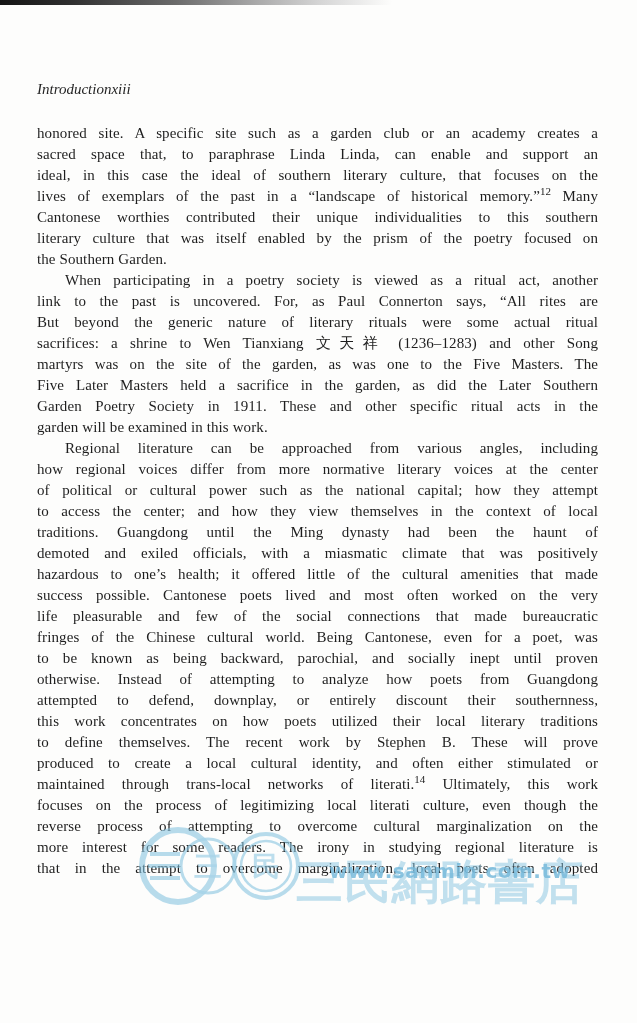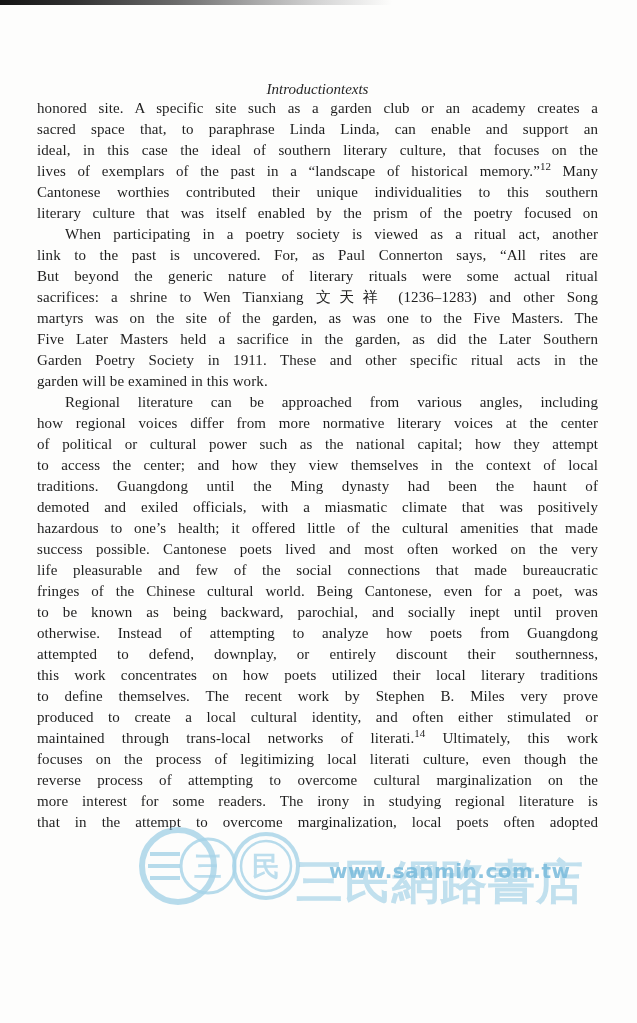--- a/index.html
+++ b/index.html
@@ -17,24 +17,24 @@
   }
   .scan-strip {
     position:absolute; top:0; left:0;
     width:392px; height:5px;
     background:linear-gradient(to right,#141414 0%,#2f2f2f 18%,#6b6b6b 45%,#a8a8a8 65%,#d6d6d6 82%,rgba(255,255,255,0) 100%);
   }
   .content {
     position:absolute; left:37px; top:80px; width:561px;
   }
   .running-header {
-    display:flex; justify-content:center;
+    display:flex; justify-content:flex-start;
     font-style:italic; font-size:15px; line-height:18px; color:#252525;
   }
-  .body-text { }
+  .body-text { margin-top:25px; }
   .line {
     font-size:15px; line-height:21px;
     text-align:justify; text-align-last:justify; text-justify:inter-word;
     letter-spacing:0.1px;
   }
   .line.last { text-align-last:left; }
   .paragraph.indent .line:first-child { text-indent:28px; }
   sup {
     font-size:11px; line-height:0; vertical-align:baseline;
     position:relative; top:-6px; letter-spacing:0;
@@ -60,30 +60,31 @@
 </head>
 <body>
 
 <div class="page">
 
   <div class="scan-strip"></div>
 
   <div class="content">
     <div class="running-header">
       <span>Introduction</span>
-      <span>texts</span>
+      <span>xiii</span>
     </div>
     <div class="body-text">
         <div class="paragraph">
           <div class="line">honored site. A specific site such as a garden club or an academy creates a</div>
           <div class="line">sacred space that, to paraphrase Linda Linda, can enable and support an</div>
           <div class="line">ideal, in this case the ideal of southern literary culture, that focuses on the</div>
           <div class="line">lives of exemplars of the past in a “landscape of historical memory.”<sup>12</sup> Many</div>
           <div class="line">Cantonese worthies contributed their unique individualities to this southern</div>
           <div class="line">literary culture that was itself enabled by the prism of the poetry focused on</div>
+          <div class="line last">the Southern Garden.</div>
         </div>
         <div class="paragraph indent">
           <div class="line">When participating in a poetry society is viewed as a ritual act, another</div>
           <div class="line">link to the past is uncovered. For, as Paul Connerton says, “All rites are</div>
           <div class="line">But beyond the generic nature of literary rituals were some actual ritual</div>
           <div class="line">sacrifices: a shrine to Wen Tianxiang 文天祥 (1236–1283) and other Song</div>
           <div class="line">martyrs was on the site of the garden, as was one to the Five Masters. The</div>
           <div class="line">Five Later Masters held a sacrifice in the garden, as did the Later Southern</div>
           <div class="line">Garden Poetry Society in 1911. These and other specific ritual acts in the</div>
           <div class="line last">garden will be examined in this work.</div>
@@ -96,21 +97,21 @@
           <div class="line">traditions. Guangdong until the Ming dynasty had been the haunt of</div>
           <div class="line">demoted and exiled officials, with a miasmatic climate that was positively</div>
           <div class="line">hazardous to one’s health; it offered little of the cultural amenities that made</div>
           <div class="line">success possible. Cantonese poets lived and most often worked on the very</div>
           <div class="line">life pleasurable and few of the social connections that made bureaucratic</div>
           <div class="line">fringes of the Chinese cultural world. Being Cantonese, even for a poet, was</div>
           <div class="line">to be known as being backward, parochial, and socially inept until proven</div>
           <div class="line">otherwise. Instead of attempting to analyze how poets from Guangdong</div>
           <div class="line">attempted to defend, downplay, or entirely discount their southernness,</div>
           <div class="line">this work concentrates on how poets utilized their local literary traditions</div>
-          <div class="line">to define themselves. The recent work by Stephen B. Miles very prove</div>
+          <div class="line">to define themselves. The recent work by Stephen B. These will prove</div>
           <div class="line">produced to create a local cultural identity, and often either stimulated or</div>
           <div class="line">maintained through trans-local networks of literati.<sup>14</sup> Ultimately, this work</div>
           <div class="line">focuses on the process of legitimizing local literati culture, even though the</div>
           <div class="line">reverse process of attempting to overcome cultural marginalization on the</div>
           <div class="line">more interest for some readers. The irony in studying regional literature is</div>
           <div class="line">that in the attempt to overcome marginalization, local poets often adopted</div>
         </div>
       </div>
   </div>
 

